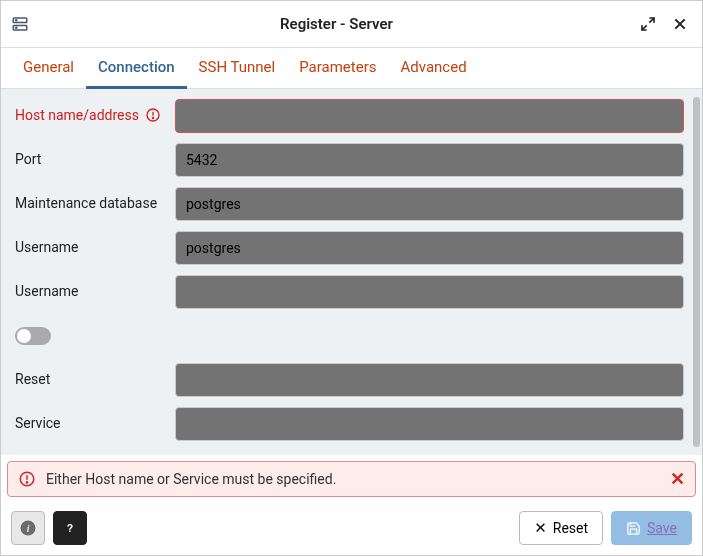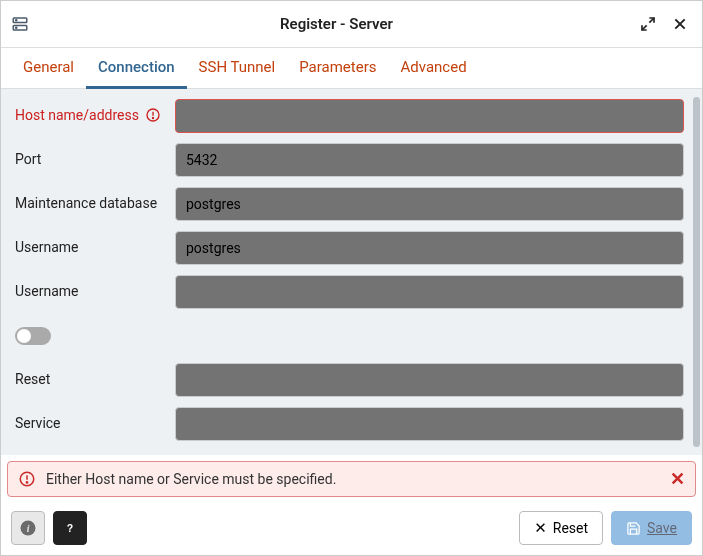--- a/index.html
+++ b/index.html
@@ -232,21 +232,21 @@
       padding: 0 14px;
       display: inline-flex;
       align-items: center;
       gap: 6px;
       font-size: 14px;
       font-family: inherit;
     }
     .btn.primary {
       background: #5b9bd5;
       border-color: #5b9bd5;
-      color: #0f172a;
+      color: #4c1d95;
       opacity: .65;
       text-decoration: underline;
     }
     .btn .bicon {
       font-size: 15px;
     }
     svg { display: block; }
   </style>
 </head>
 <body>

